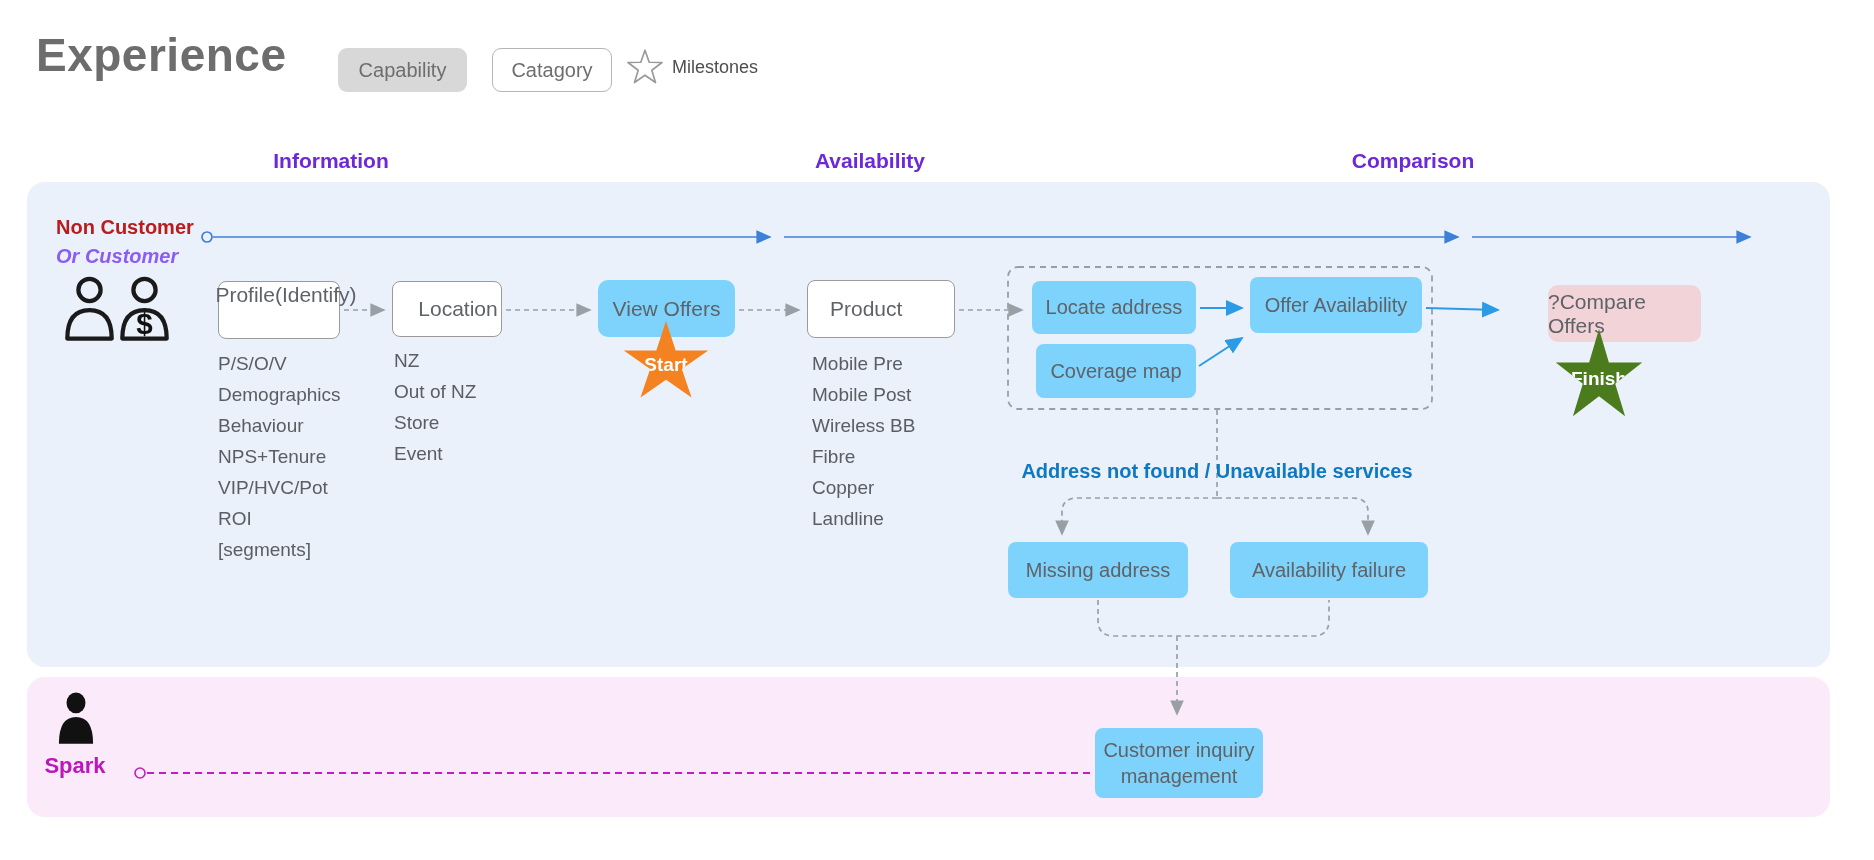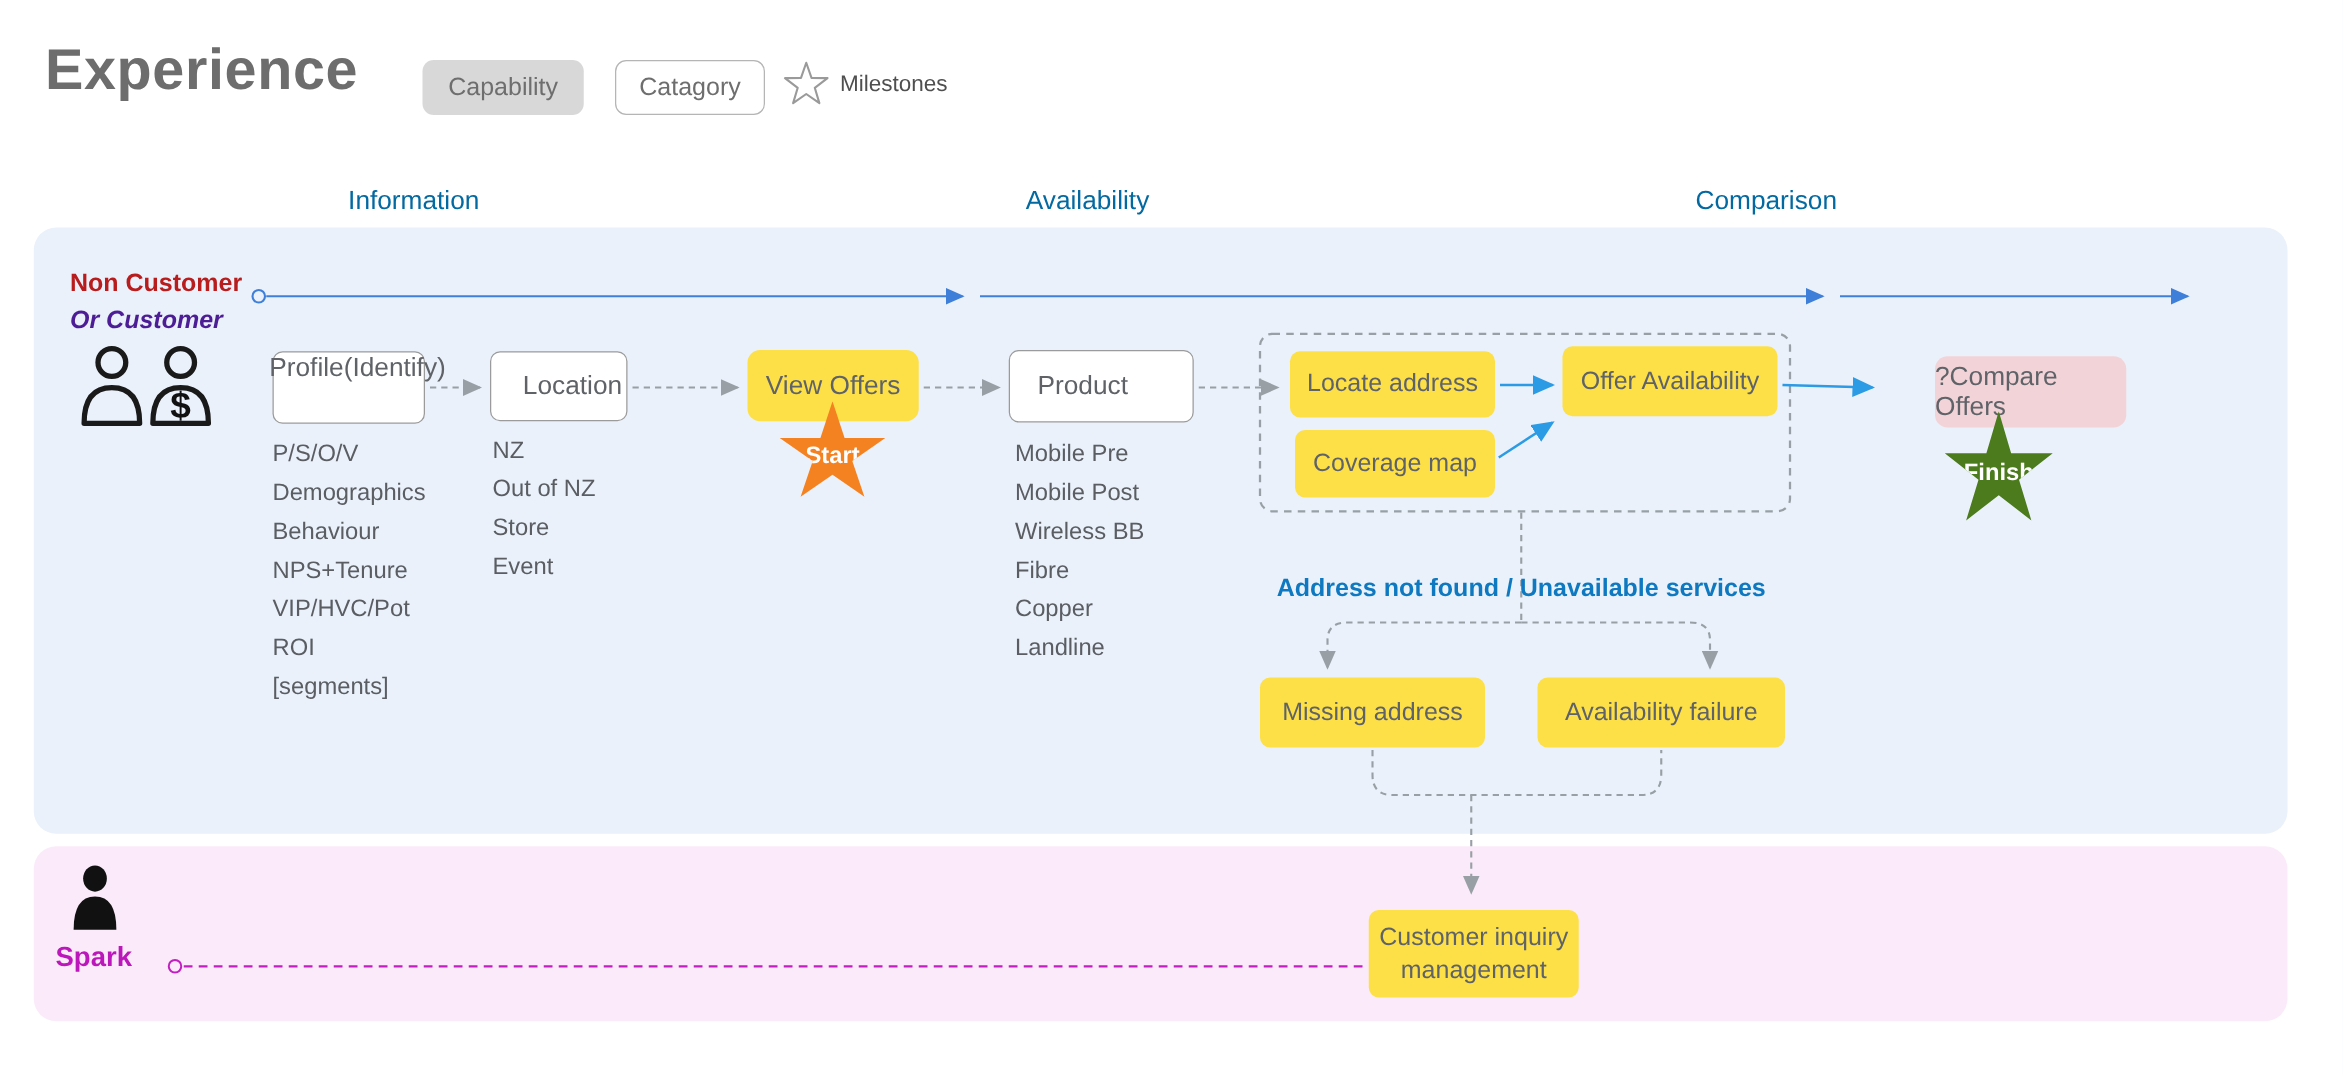--- a/index.html
+++ b/index.html
@@ -14,34 +14,34 @@
   
   .title{position:absolute;left:36px;top:28px;font-size:46px;font-weight:700;color:#6d6d6d;letter-spacing:.5px;}
   .legend-btn{position:absolute;top:48px;height:44px;display:flex;align-items:center;justify-content:center;
     font-size:20px;color:#6e6e6e;border-radius:9px;box-sizing:border-box;}
   .btn-capability{left:338px;width:129px;background:#d8d8d8;}
   .btn-category{left:492px;width:120px;background:#fff;border:1.5px solid #b5b5b5;}
   .legend-star{position:absolute;left:624px;top:46px;width:42px;height:42px;}
   .legend-milestones{position:absolute;left:672px;top:57px;font-size:18px;color:#4f4f4f;}
 
   
-  .phase{position:absolute;top:149px;transform:translateX(-50%);font-size:21px;font-weight:400;color:#0369a1;}
+  .phase{position:absolute;top:149px;transform:translateX(-50%);font-size:21px;font-weight:700;color:#6d28d9;}
 
   
   .lbl-noncust{position:absolute;left:56px;top:216px;font-size:20px;font-weight:700;color:#b91c1c;}
-  .lbl-orcust{position:absolute;left:56px;top:245px;font-size:20px;font-weight:700;font-style:italic;color:#4c1d95;}
+  .lbl-orcust{position:absolute;left:56px;top:245px;font-size:20px;font-weight:700;font-style:italic;color:#8b5cf6;}
   .lbl-spark{position:absolute;left:75px;top:753px;transform:translateX(-50%);font-size:22px;font-weight:700;color:#bb17bb;}
   .persons-icon{position:absolute;left:62px;top:276px;}
   .spark-icon{position:absolute;left:57px;top:688px;}
 
   
   .box{position:absolute;display:flex;align-items:center;justify-content:center;box-sizing:border-box;
     font-size:21px;color:#5f6368;border-radius:8px;z-index:2;}
   .box-white{background:#fff;border:1.5px solid #9b9b9b;}
-  .box-gray{background:#fde047;}
+  .box-gray{background:#7dd3fc;}
   .box-pink{background:#f2d4d8;border-radius:10px;}
   .box-col{flex-direction:row;justify-content:center;align-items:flex-start;line-height:1.25;}
 
   .b-profile{left:218px;top:281px;width:122px;height:58px;padding-left:14px;}
   .b-location{left:392px;top:281px;width:110px;height:56px;padding-left:22px;}
   .b-viewoffers{left:598px;top:280px;width:137px;height:57px;border-radius:10px;}
   .b-product{left:807px;top:280px;width:148px;height:58px;justify-content:flex-start;padding-left:22px;}
   .b-locate{left:1032px;top:281px;width:164px;height:53px;font-size:20px;}
   .b-coverage{left:1036px;top:344px;width:160px;height:54px;font-size:20px;}
   .b-offeravail{left:1250px;top:277px;width:172px;height:56px;font-size:20px;}

